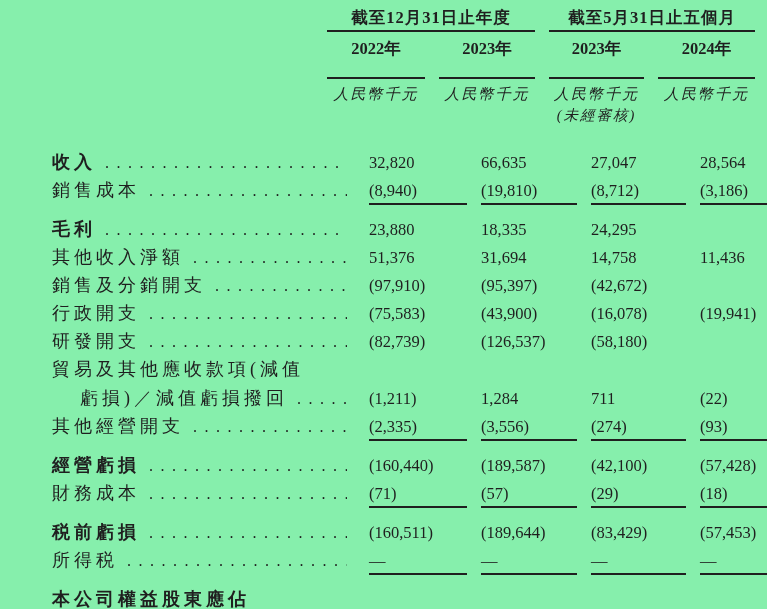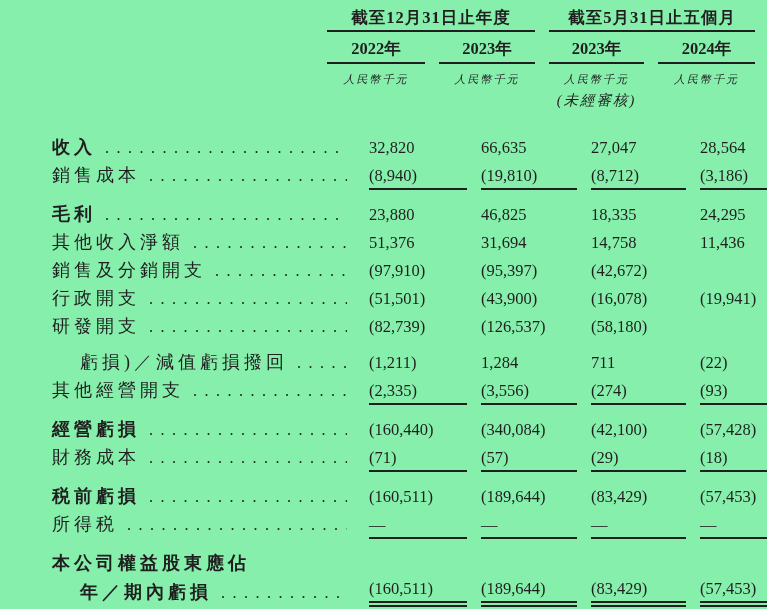--- a/index.html
+++ b/index.html
@@ -35,28 +35,28 @@
     border-bottom: 2px solid var(--ink);
   }
   .grouprow .g1 { grid-column: 2 / 4; }
   .grouprow .g2 { grid-column: 4 / 6; }
   .yearrow { margin-top: 7px; }
   .yearrow .year {
     text-align: center;
     font-weight: bold;
     font-size: 16.5px;
     line-height: 20px;
-    padding-bottom: 3px;
+    padding-bottom: 18px;
     border-bottom: 2px solid var(--ink);
   }
   .unitrow { margin-top: 6px; }
   .unit {
     text-align: center;
     font-style: italic;
-    font-size: 11px;
+    font-size: 15px;
     letter-spacing: 2px;
     line-height: 19px;
   }
   .noterow { margin-top: 2px; }
   .noterow .note { grid-column: 4; font-size: 14.5px; }
   
   .tbody { margin-top: 27px; }
   .row { margin-bottom: 7px; padding-left: 42px; }
   .row.ruled { margin-bottom: 14px; }
   .row.two { align-items: end; }
@@ -146,21 +146,20 @@
         <div class="val rs">(19,810)</div>
         <div class="val rs">(8,712)</div>
         <div class="val rs">(3,186)</div>
       </div>
       <div class="row cols">
         <div class="labelcell b flex">
           <span>毛利</span>
           <span class="leader">......................................................................</span>
         </div>
         <div class="val pos">23,880</div>
-        <div class="val pos">46,825</div>
         <div class="val pos">18,335</div>
         <div class="val pos">24,295</div>
       </div>
       <div class="row cols">
         <div class="labelcell flex">
           <span>其他收入淨額</span>
           <span class="leader">......................................................................</span>
         </div>
         <div class="val pos">51,376</div>
         <div class="val pos">31,694</div>
@@ -174,36 +173,37 @@
         </div>
         <div class="val">(97,910)</div>
         <div class="val">(95,397)</div>
         <div class="val">(42,672)</div>
       </div>
       <div class="row cols">
         <div class="labelcell flex">
           <span>行政開支</span>
           <span class="leader">......................................................................</span>
         </div>
-        <div class="val">(51,501)</div>
+        <div class="val">(75,583)</div>
         <div class="val">(43,900)</div>
         <div class="val">(16,078)</div>
         <div class="val">(19,941)</div>
       </div>
       <div class="row cols">
         <div class="labelcell flex">
           <span>研發開支</span>
           <span class="leader">......................................................................</span>
         </div>
         <div class="val">(82,739)</div>
         <div class="val">(126,537)</div>
         <div class="val">(58,180)</div>
       </div>
       <div class="row cols two">
         <div class="labelcell">
+          <div class="l1">貿易及其他應收款項(減值</div>
           <div class="l2">
             <span>虧損)／減值虧損撥回</span>
             <span class="leader">......................................................................</span>
           </div>
         </div>
         <div class="val">(1,211)</div>
         <div class="val pos">1,284</div>
         <div class="val pos">711</div>
         <div class="val">(22)</div>
       </div>
@@ -216,21 +216,21 @@
         <div class="val rs">(3,556)</div>
         <div class="val rs">(274)</div>
         <div class="val rs">(93)</div>
       </div>
       <div class="row cols">
         <div class="labelcell b flex">
           <span>經營虧損</span>
           <span class="leader">......................................................................</span>
         </div>
         <div class="val">(160,440)</div>
-        <div class="val">(340,084)</div>
+        <div class="val">(189,587)</div>
         <div class="val">(42,100)</div>
         <div class="val">(57,428)</div>
       </div>
       <div class="row cols ruled">
         <div class="labelcell flex">
           <span>財務成本</span>
           <span class="leader">......................................................................</span>
         </div>
         <div class="val rs">(71)</div>
         <div class="val rs">(57)</div>

